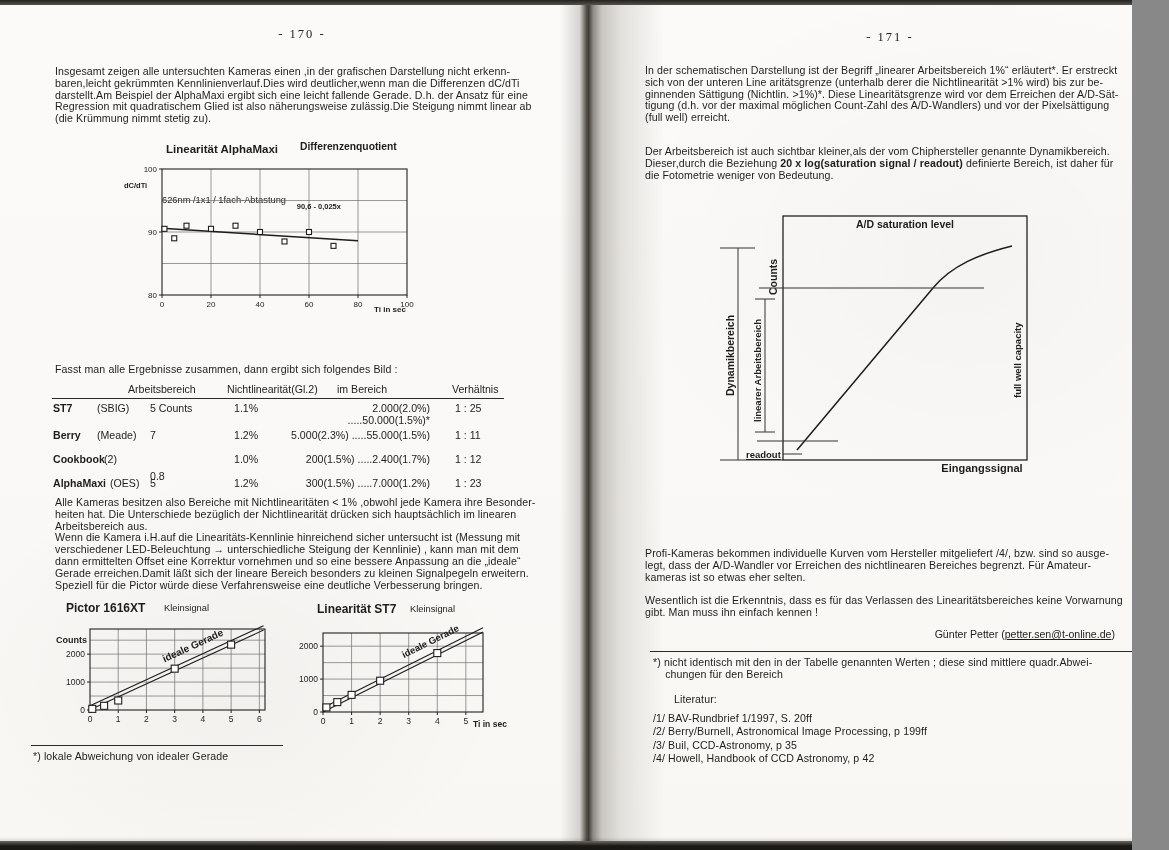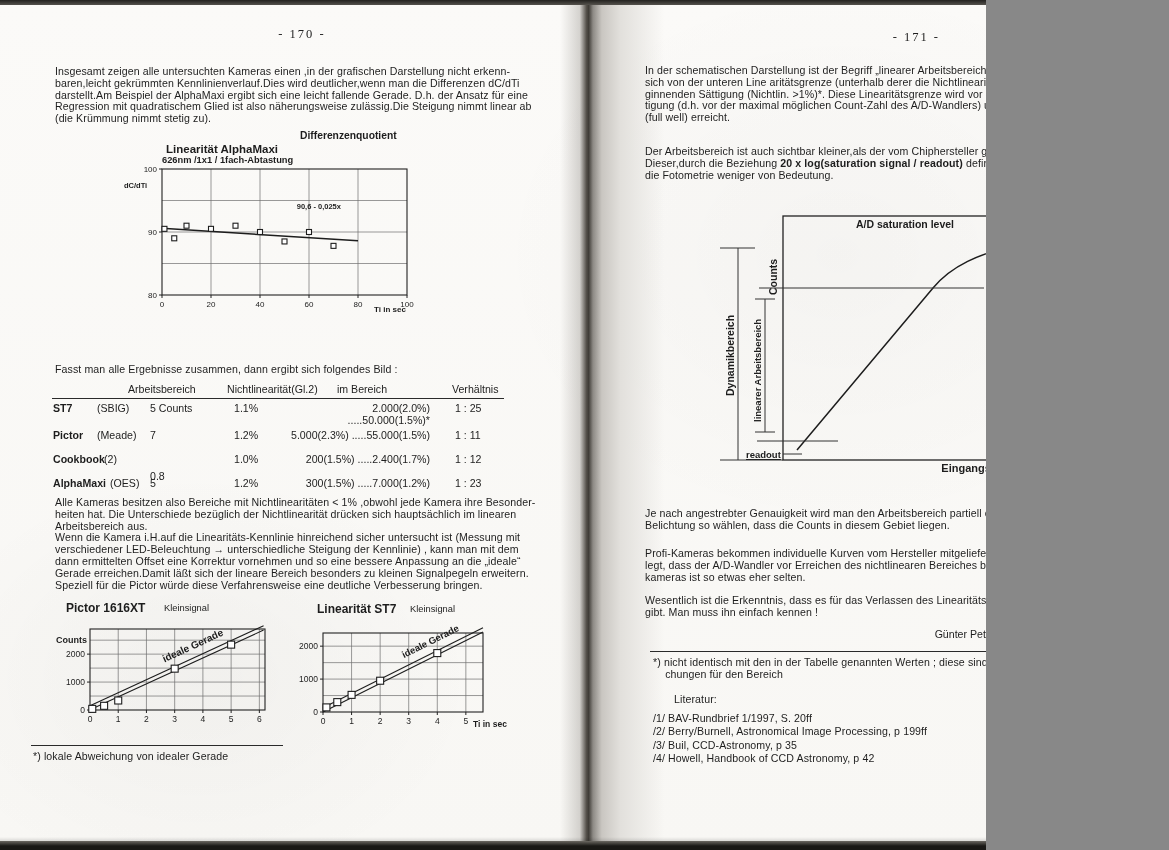--- a/index.html
+++ b/index.html
@@ -1,18 +1,18 @@
 <!DOCTYPE html>
 <html><head>
 <meta charset="utf-8">
 <style>
   * { margin:0; padding:0; box-sizing:border-box; }
   html,body { background:#888; }
   .scan {
-    position:relative; width:986px; height:850px; overflow:hidden;
+    position:relative; width:1132px; height:850px; overflow:hidden;
     background:
       radial-gradient(ellipse 400px 300px at 20% 80%, rgba(0,0,0,0.03), transparent 70%),
       radial-gradient(ellipse 500px 400px at 85% 30%, rgba(0,0,0,0.025), transparent 70%),
       linear-gradient(#fbfaf8,#f8f7f4);
     font-family:"Liberation Sans","DejaVu Sans",sans-serif;
     color:#1d1d1d;
   }
   .abs { position:absolute; }
   .para { font-size:10.6px; line-height:11.8px; white-space:pre-line; letter-spacing:0.1px; }
   .pageno { font-size:12.5px; font-family:"Liberation Serif","DejaVu Serif",serif; letter-spacing:2px; }
@@ -30,21 +30,21 @@
   .edge-bottom { left:0; top:841px; width:1169px; height:9px; background:linear-gradient(#6b6862,#191815 55%); }
   .edge-bottom:before { content:""; position:absolute; left:0; top:-4px; width:100%; height:4px;
       background:linear-gradient(rgba(0,0,0,0), rgba(0,0,0,0.12)); }
   .edge-right { left:1161px; top:0; width:8px; height:850px; background:linear-gradient(to right,#9a968f,#2e2c29 70%); }
   
   .th { font-size:10.6px; }
   .tcell { font-size:10.6px; }
   .trange { text-align:right; }
   
   .ct-main { font-size:11.5px; font-weight:bold; }
-  .ct-sub  { font-size:9.3px; font-weight:bold; }
+  .ct-sub  { font-size:9.3px; font-weight:normal;margin-top:40px; }
   .ct-side { font-size:10.3px; font-weight:bold; }
   .ct-small{ font-size:9.3px; }
   .sig { font-size:10.6px; }
   .sig .email { text-decoration:underline; }
   svg { position:absolute; overflow:visible; }
   svg text { fill:#1d1d1d; }
 </style>
 </head>
 <body>
 
@@ -57,21 +57,21 @@
 
   <div class="abs pageno" style="left:232px;top:27px;width:140px;text-align:center;">- 170 -</div>
 
   <div class="abs para" style="left:55px;top:66px;width:532px;">Insgesamt zeigen alle untersuchten Kameras einen ,in der grafischen Darstellung nicht erkenn-
 baren,leicht gekrümmten Kennlinienverlauf.Dies wird deutlicher,wenn man die Differenzen dC/dTi
 darstellt.Am Beispiel der AlphaMaxi ergibt sich eine leicht fallende Gerade. D.h. der Ansatz für eine
 Regression mit quadratischem Glied ist also näherungsweise zulässig.Die Steigung nimmt linear ab
 (die Krümmung nimmt stetig zu).</div>
 
   <div class="abs ct-main" style="left:166px;top:143px;">Linearität AlphaMaxi</div>
-  <div class="abs ct-side" style="left:300px;top:130px;">Differenzenquotient</div>
+  <div class="abs ct-side" style="left:300px;top:141px;">Differenzenquotient</div>
   <div class="abs ct-sub" style="left:162px;top:155px;">626nm /1x1 / 1fach-Abtastung</div>
   <svg id="chart-alphamaxi" style="left:118px;top:140px;" width="300" height="180">
       <line x1="93" y1="29" x2="93" y2="155" stroke="#6f6f6f" stroke-width="0.7"></line>
       <line x1="142" y1="29" x2="142" y2="155" stroke="#6f6f6f" stroke-width="0.7"></line>
       <line x1="191" y1="29" x2="191" y2="155" stroke="#6f6f6f" stroke-width="0.7"></line>
       <line x1="240" y1="29" x2="240" y2="155" stroke="#6f6f6f" stroke-width="0.7"></line>
       <line x1="44" y1="123.5" x2="289" y2="123.5" stroke="#6f6f6f" stroke-width="0.7"></line>
       <line x1="44" y1="92" x2="289" y2="92" stroke="#6f6f6f" stroke-width="0.7"></line>
       <line x1="44" y1="60.5" x2="289" y2="60.5" stroke="#6f6f6f" stroke-width="0.7"></line>
       <rect x="44" y="29" width="245" height="126" fill="none" stroke="#222" stroke-width="1.1"></rect>
@@ -120,21 +120,21 @@
 
     <div>
       <span class="abs tcell b" style="left:53px;top:402px;">ST7</span>
       <span class="abs tcell" style="left:97px;top:402px;">(SBIG)</span>
       <span class="abs tcell" style="left:150px;top:402px;">5 Counts</span>
       <span class="abs tcell" style="left:234px;top:402px;">1.1%</span>
       <span class="abs tcell trange" style="left:290px;top:402px;width:140px;">2.000(2.0%) .....50.000(1.5%)*</span>
       <span class="abs tcell" style="left:455px;top:402px;">1 : 25</span>
     </div>
     <div>
-      <span class="abs tcell b" style="left:53px;top:429px;">Pictor</span>
+      <span class="abs tcell b" style="left:53px;top:429px;">Berry</span>
       <span class="abs tcell" style="left:97px;top:429px;">(Meade)</span>
       <span class="abs tcell" style="left:150px;top:429px;">7</span>
       <span class="abs tcell" style="left:234px;top:429px;">1.2%</span>
       <span class="abs tcell trange" style="left:290px;top:429px;width:140px;">5.000(2.3%) .....55.000(1.5%)</span>
       <span class="abs tcell" style="left:455px;top:429px;">1 : 11</span>
     </div>
     <div>
       <span class="abs tcell b" style="left:53px;top:453px;">Cookbook</span>
       <span class="abs tcell" style="left:104px;top:453px;">(2)</span>
       <span class="abs tcell" style="left:150px;top:470px;">0.8</span>
@@ -245,21 +245,21 @@
       <rect x="58.785714285714285" y="100.625" width="7" height="7" fill="#fff" stroke="#1d1d1d" stroke-width="1.1"></rect>
       <rect x="73.07142857142857" y="93.38333333333333" width="7" height="7" fill="#fff" stroke="#1d1d1d" stroke-width="1.1"></rect>
       <rect x="101.64285714285714" y="79.22916666666667" width="7" height="7" fill="#fff" stroke="#1d1d1d" stroke-width="1.1"></rect>
       <rect x="158.78571428571428" y="51.579166666666666" width="7" height="7" fill="#fff" stroke="#1d1d1d" stroke-width="1.1"></rect>
       <text x="198" y="129" font-size="8.5" font-weight="bold">Ti in sec</text>
     </svg>
 
   <div class="abs rule" style="left:31px;top:745px;width:252px;"></div>
   <div class="abs para" style="left:33px;top:751px;width:400px;">*) lokale Abweichung von idealer Gerade</div>
 
-  <div class="abs pageno" style="left:840px;top:30px;width:100px;text-align:right;">- 171 -</div>
+  <div class="abs pageno" style="left:840px;top:30px;width:100px;text-align:center;">- 171 -</div>
 
   <div class="abs para" style="left:645px;top:65px;width:515px;">In der schematischen Darstellung ist der Begriff „linearer Arbeitsbereich 1%“ erläutert*. Er erstreckt
 sich von der unteren Line aritätsgrenze (unterhalb derer die Nichtlinearität &gt;1% wird) bis zur be-
 ginnenden Sättigung (Nichtlin. &gt;1%)*. Diese Linearitätsgrenze wird vor dem Erreichen der A/D-Sät-
 tigung (d.h. vor der maximal möglichen Count-Zahl des A/D-Wandlers) und vor der Pixelsättigung
 (full well) erreicht.</div>
 
   <div class="abs para" style="left:645px;top:146px;width:515px;"><span>Der Arbeitsbereich ist auch sichtbar kleiner,als der vom Chiphersteller genannte Dynamikbereich.
 Dieser,durch die Beziehung </span><span class="b">20 x log(saturation signal / readout)</span><span> definierte Bereich, ist daher für
 die Fotometrie weniger von Bedeutung.</span></div>
@@ -278,22 +278,20 @@
     <line x1="75" y1="99" x2="95" y2="99" stroke="#333" stroke-width="1"></line>
     <line x1="85" y1="99" x2="85" y2="232" stroke="#333" stroke-width="1"></line>
     <line x1="75" y1="232" x2="95" y2="232" stroke="#333" stroke-width="1"></line>
     <text transform="translate(81,222) rotate(-90)" font-size="9.5" font-weight="bold">linearer Arbeitsbereich</text>
     <text x="66" y="258" font-size="9.5" font-weight="bold" text-decoration="underline">readout</text>
     <line x1="103" y1="254" x2="122" y2="254" stroke="#333" stroke-width="1"></line>
     <text transform="translate(341,198) rotate(-90)" font-size="9.5" font-weight="bold">full well capacity</text>
     <text x="302" y="272" text-anchor="middle" font-size="11" font-weight="bold">Eingangssignal</text>
   </svg>
 
-  <div class="abs para" style="left:645px;top:508px;width:515px;">Je nach angestrebter Genauigkeit wird man den Arbeitsbereich partiell erweitern können bzw. die
-Belichtung so wählen, dass die Counts in diesem Gebiet liegen.</div>
 
   <div class="abs para" style="left:645px;top:548px;width:515px;">Profi-Kameras bekommen individuelle Kurven vom Hersteller mitgeliefert /4/, bzw. sind so ausge-
 legt, dass der A/D-Wandler vor Erreichen des nichtlinearen Bereiches begrenzt.  Für Amateur-
 kameras ist so etwas eher selten.</div>
 
   <div class="abs sig" style="left:645px;top:628px;width:470px;text-align:right;"><span>Günter Petter (</span><span class="email">petter.sen@t-online.de</span><span>)</span></div>
 
   <div class="abs para" style="left:645px;top:595px;width:515px;">Wesentlich ist die Erkenntnis, dass es für das Verlassen des Linearitätsbereiches keine Vorwarnung
 gibt. Man muss ihn einfach kennen !</div>
 

